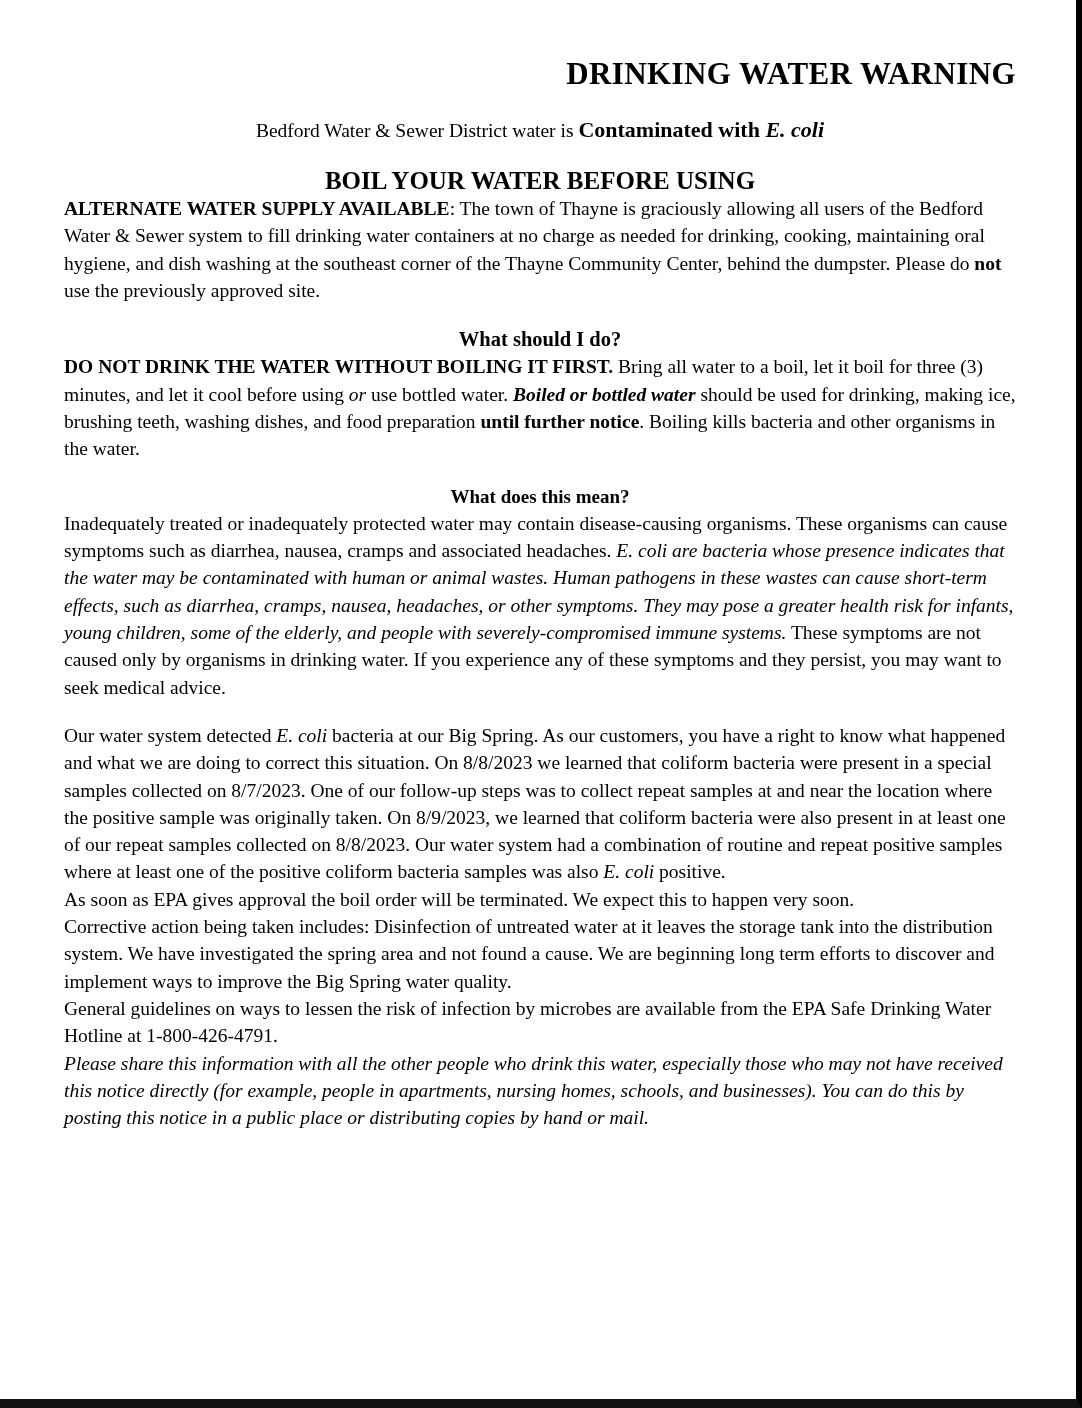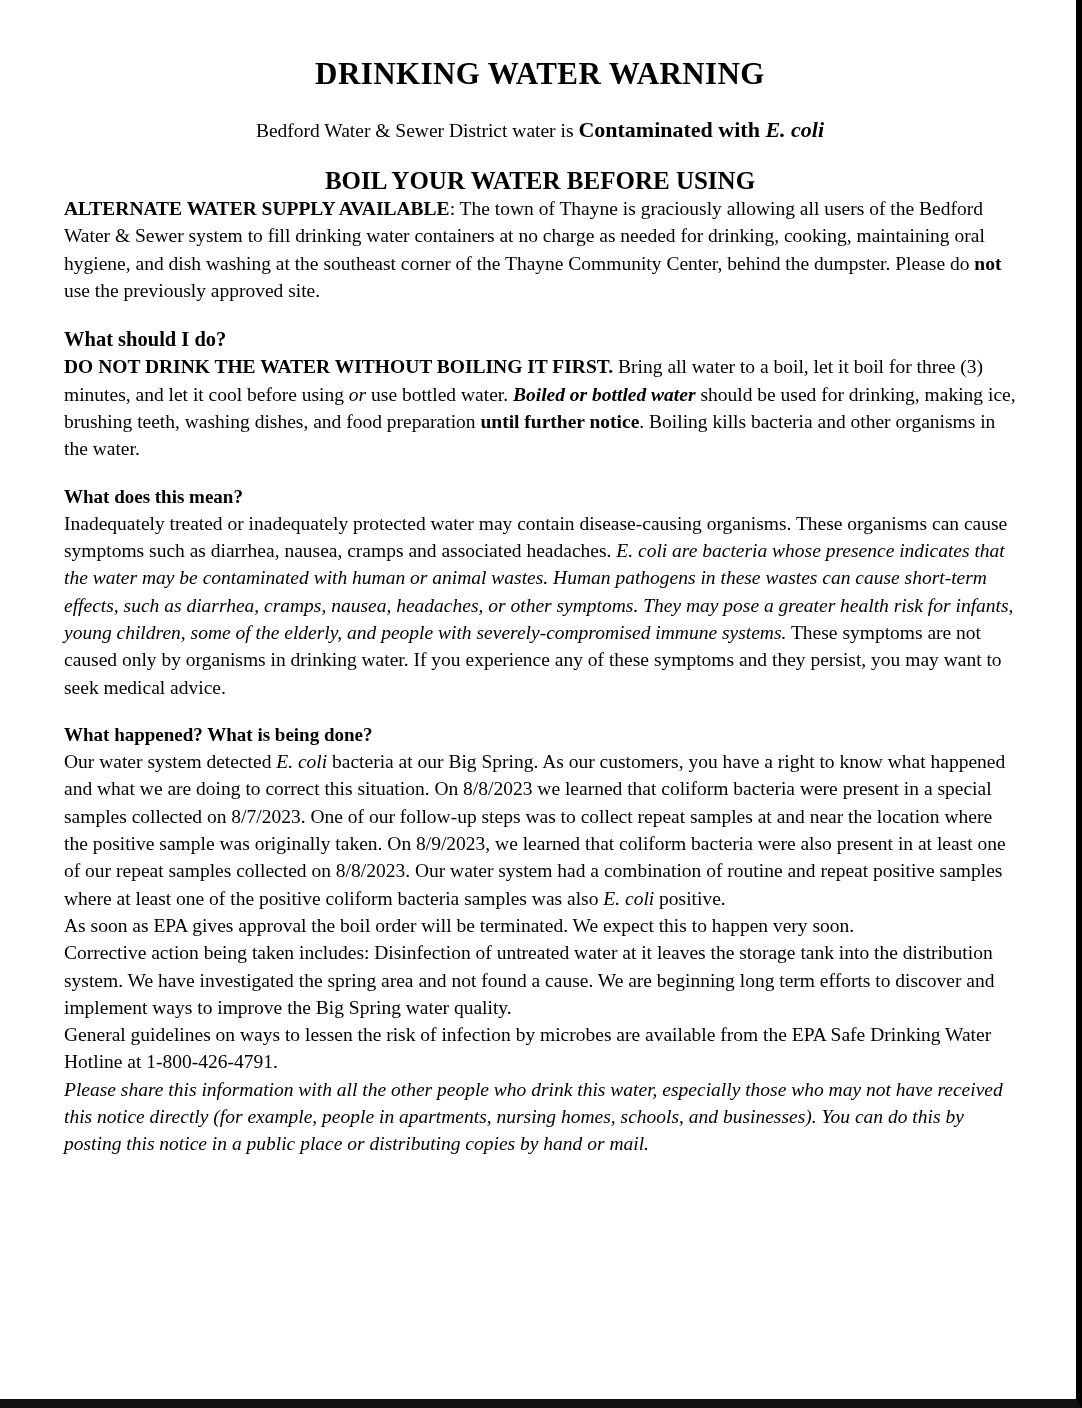--- a/index.html
+++ b/index.html
@@ -15,21 +15,21 @@
     margin: 0 auto;
     background: #ffffff;
     color: #000000;
     font-family: "Liberation Serif", serif;
     border-right: 6px solid #000000;
     border-bottom: 9px solid #121212;
     padding: 44px 60px 30px 64px;
     overflow: hidden;
   }
   .title {
-    text-align: center;
+    text-align: right;
     font-size: 31px;
     font-weight: bold;
     letter-spacing: 0.4px;
     margin: 12px 0 0 0;
   }
   .subtitle {
     text-align: center;
     font-size: 19.5px;
     margin: 25px 0 0 0;
   }
@@ -47,20 +47,21 @@
     margin: 21px 0 0 0;
   }
   .first-block {
     margin-top: 32px;
   }
   .section h3 {
     font-size: 20.5px;
     font-weight: bold;
     margin: 0;
     line-height: 1.38;
+    text-align: center;
   }
   .section.h-small h3 {
     font-size: 19px;
   }
   .para,
   .section p {
     font-size: 19.5px;
     line-height: 1.4;
     margin: 0;
     text-align: left;
@@ -87,21 +88,20 @@
     <h3>What should I do?</h3>
     <p><span class="run bold">DO NOT DRINK THE WATER WITHOUT BOILING IT FIRST.</span><span class="run normal"> Bring all water to a boil, let it boil for three (3) minutes, and let it cool before using </span><span class="run italic">or</span><span class="run normal"> use bottled water. </span><span class="run bolditalic">Boiled or bottled water</span><span class="run normal"> should be used for drinking, making ice, brushing teeth, washing dishes, and food preparation </span><span class="run bold">until further notice</span><span class="run normal">. Boiling kills bacteria and other organisms in the water.</span></p>
   </div>
 
   <div class="section block h-small">
     <h3>What does this mean?</h3>
     <p><span class="run normal">Inadequately treated or inadequately protected water may contain disease-causing organisms. These organisms can cause symptoms such as diarrhea, nausea, cramps and associated headaches. </span><span class="run italic">E. coli are bacteria whose presence indicates that the water may be contaminated with human or animal wastes. Human pathogens in these wastes can cause short-term effects, such as diarrhea, cramps, nausea, headaches, or other symptoms. They may pose a greater health risk for infants, young children, some of the elderly, and people with severely-compromised immune systems.</span><span class="run normal"> These symptoms are not caused only by organisms in drinking water. If you experience any of these symptoms and they persist, you may want to seek medical advice.</span></p>
   </div>
 
   <div class="section block h-small">
-    <h3>What happened? What is being done?</h3>
     <p><span class="run normal">Our water system detected </span><span class="run italic">E. coli</span><span class="run normal"> bacteria at our Big Spring. As our customers, you have a right to know what happened and what we are doing to correct this situation. On 8/8/2023 we learned that coliform bacteria were present in a special samples collected on 8/7/2023. One of our follow-up steps was to collect repeat samples at and near the location where the positive sample was originally taken. On 8/9/2023, we learned that coliform bacteria were also present in at least one of our repeat samples collected on 8/8/2023. Our water system had a combination of routine and repeat positive samples where at least one of the positive coliform bacteria samples was also </span><span class="run italic">E. coli</span><span class="run normal"> positive.</span></p>
   </div>
 
   <p class="para block"><span class="run normal">As soon as EPA gives approval the boil order will be terminated. We expect this to happen very soon.</span></p>
 
   <p class="para block"><span class="run normal">Corrective action being taken includes: Disinfection of untreated water at it leaves the storage tank into the distribution system. We have investigated the spring area and not found a cause. We are beginning long term efforts to discover and implement ways to improve the Big Spring water quality.</span></p>
 
 
   <p class="para block"><span class="run normal">General guidelines on ways to lessen the risk of infection by microbes are available from the EPA Safe Drinking Water Hotline at 1-800-426-4791.</span></p>
 

